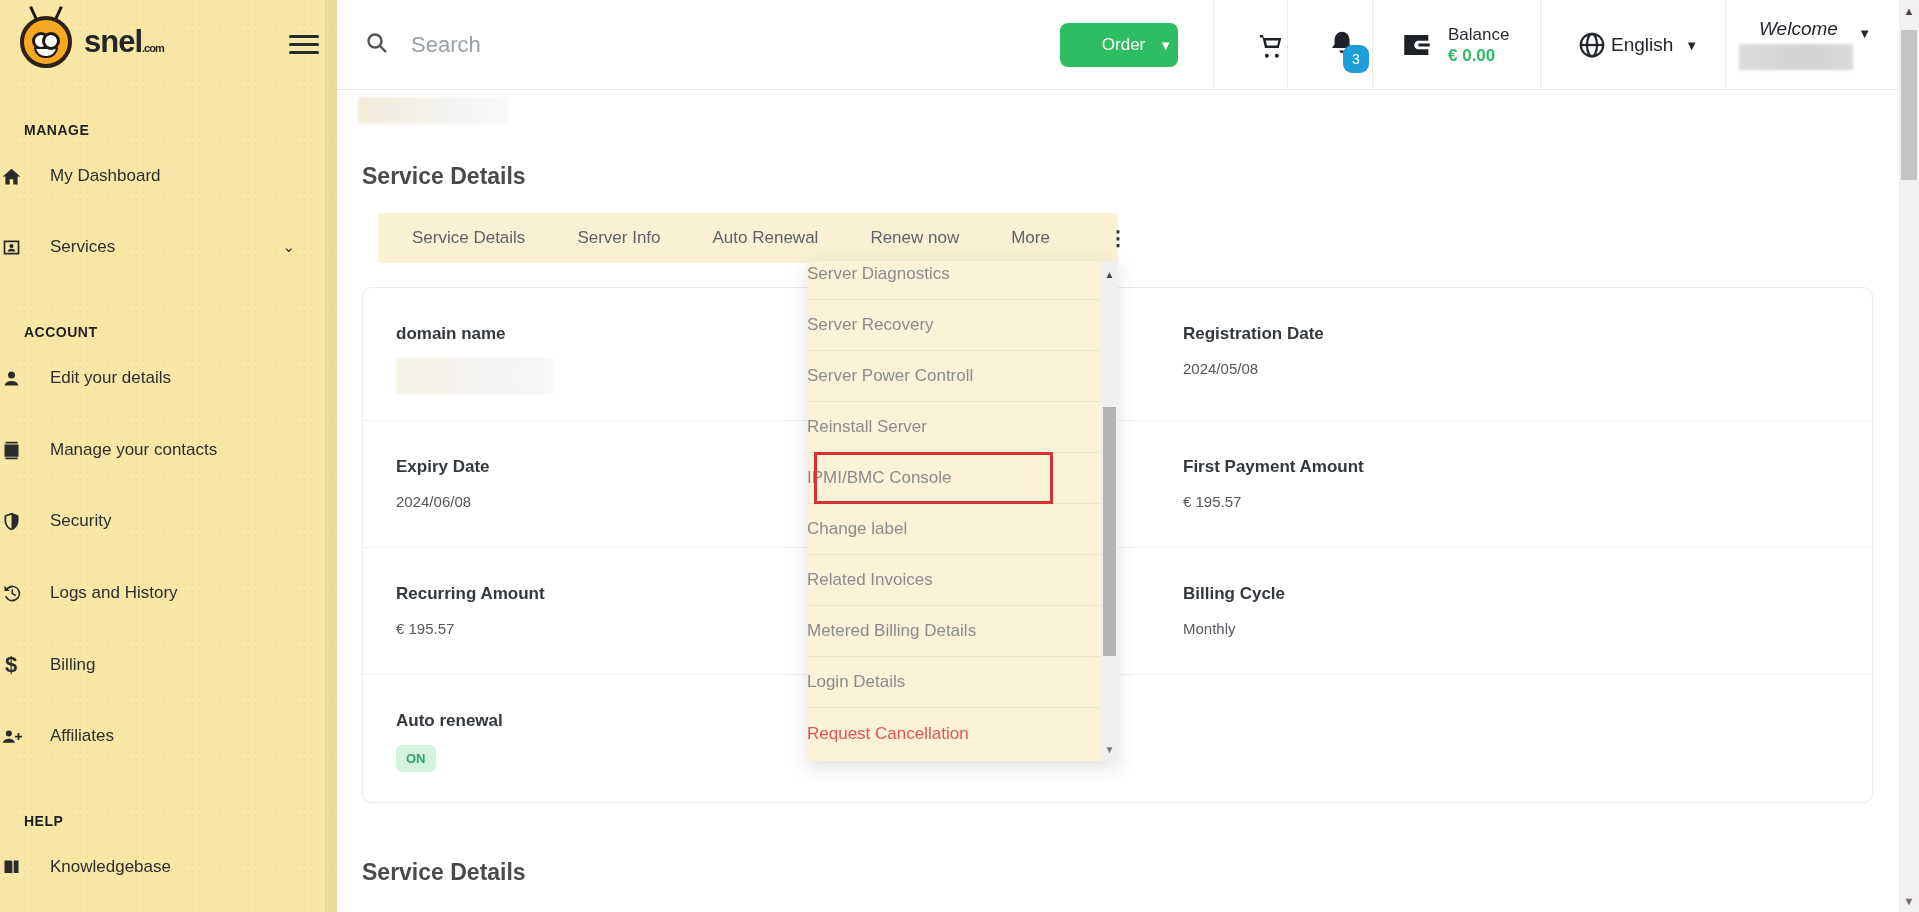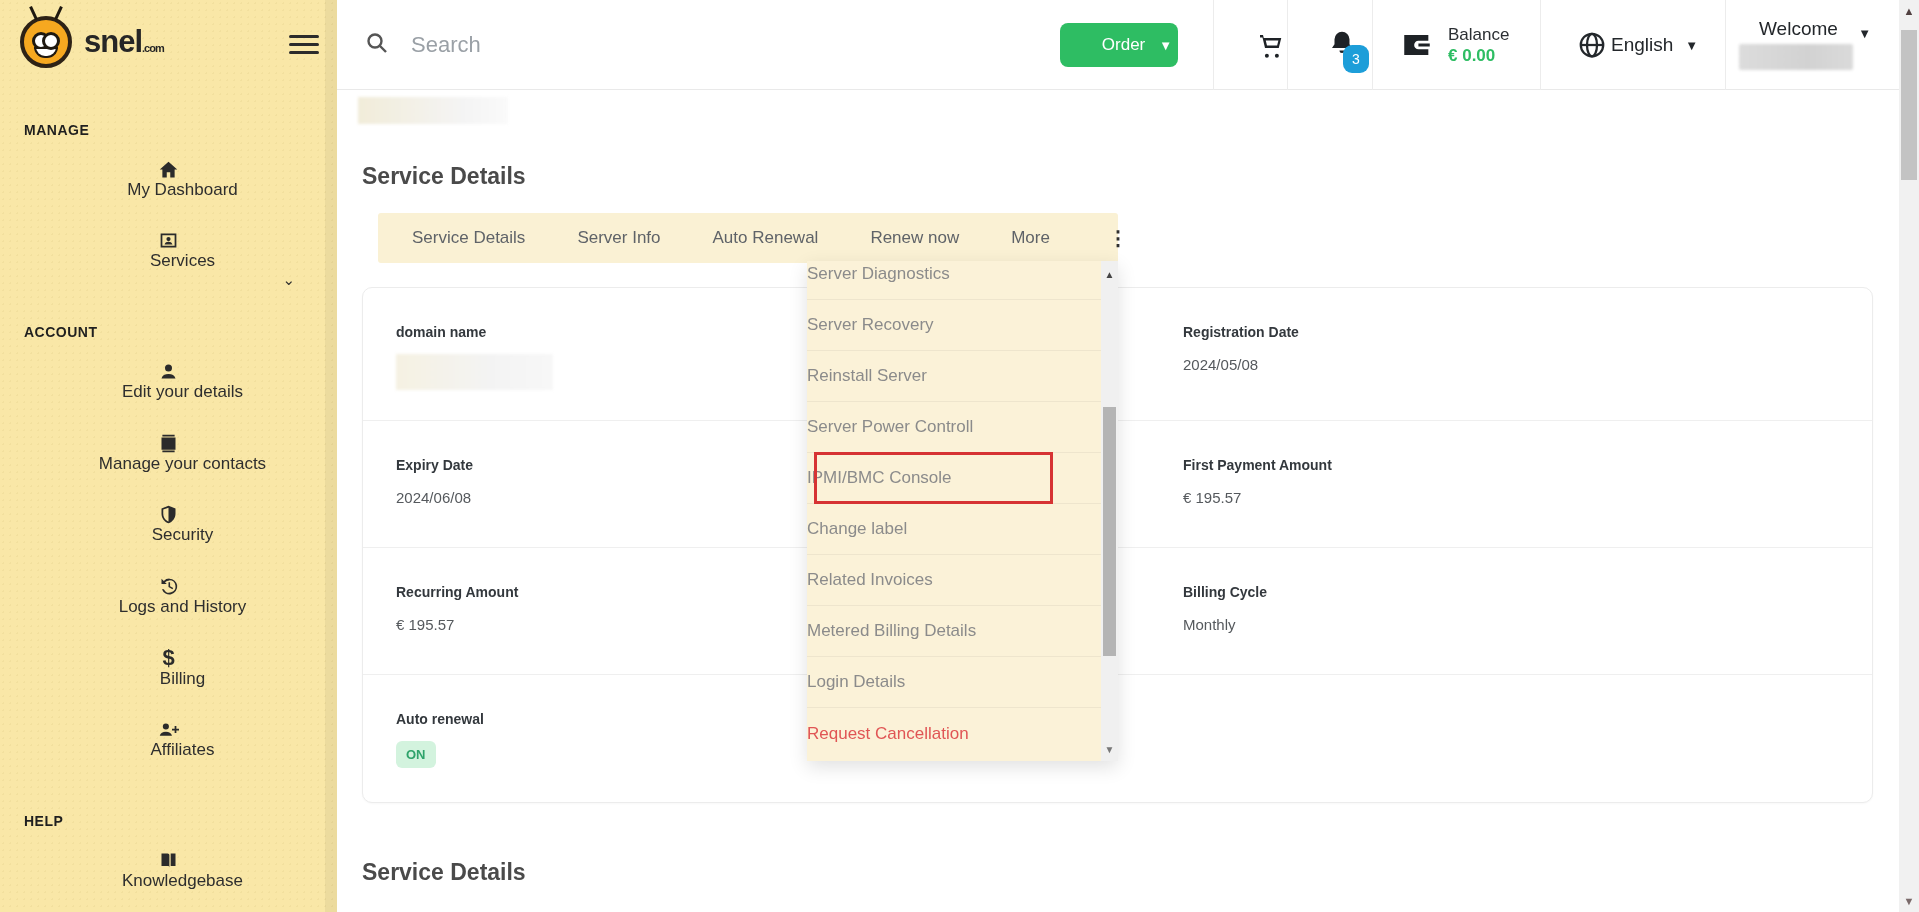--- a/index.html
+++ b/index.html
@@ -17,21 +17,21 @@
   .bee:after { content:""; position:absolute; right:8px; top:12px; width:12px; height:12px; border-radius:50%; background:#fff; border:3px solid #1e1810; }
   .bee .smile { position:absolute; left:10px; bottom:6px; width:24px; height:11px; border-radius:0 0 20px 20px; background:#fff; border:2px solid #1e1810; }
   .bee .antenna1,.bee .antenna2 { position:absolute; width:3px; height:14px; background:#1e1810; top:-14px; }
   .bee .antenna1 { left:8px; transform:rotate(-25deg); }
   .bee .antenna2 { right:8px; transform:rotate(25deg); }
   .brand-text { margin-left:12px; font-size:31px; font-weight:bold; color:#262626; letter-spacing:-1px; }
   .brand-tld { font-size:11px; font-weight:bold; color:#262626; }
   .hamburger { margin-left:auto; width:30px; cursor:pointer; padding-top:4px; }
   .hamburger span { display:block; height:3px; background:#2b2b2b; margin:5px 0; border-radius:2px; }
   .side-section-label { font-size:14px; font-weight:bold; color:#1f1f1f; letter-spacing:0.5px; padding:0 0 0 24px; position:absolute; }
-  .side-item { position:absolute; left:0; width:100%; display:flex; align-items:center; cursor:pointer; height:36px;flex-direction:column; }
+  .side-item { position:absolute; left:0; width:100%; display:flex; align-items:center; cursor:pointer; height:36px; }
   .side-item .ico { width:22px; height:22px; flex:none; display:flex; align-items:center; justify-content:center; color:#2b2b2b; }
   .side-item .ico svg { width:21px; height:21px; fill:#2b2b2b; }
   .side-item .lbl { margin-left:28px; font-size:17px; color:#2e2e2e; }
   .side-item .chev { margin-left:auto; margin-right:42px; font-size:15px; color:#2e2e2e; }
 
   
   .topbar { position:absolute; left:337px; top:0; width:1562px; height:90px; background:#fff; border-bottom:1px solid #e9e9e9; }
   .tb-div { position:absolute; top:0; width:1px; height:90px; background:#ececec; }
   .search-wrap { position:absolute; left:28px; top:0; height:90px; display:flex; align-items:center; }
   .search-icon svg { width:24px; height:24px; stroke:#555; fill:none; stroke-width:2.4; }
@@ -46,21 +46,21 @@
            border-radius:9px; display:flex; align-items:center; justify-content:center; padding:0 4px; }
   .balance-wrap { position:absolute; left:1063px; top:0; height:90px; display:flex; align-items:center; cursor:pointer; }
   .balance-wrap svg { width:34px; height:34px; fill:#1e2226; }
   .balance-texts { margin-left:14px; line-height:1.25; }
   .balance-label { font-size:17px; color:#2b2f33; }
   .balance-value { font-size:17px; color:#2ebd63; font-weight:bold; }
   .lang-wrap { position:absolute; left:1240px; top:0; height:90px; display:flex; align-items:center; cursor:pointer; }
   .lang-wrap svg { width:30px; height:30px; fill:none; stroke:#23272b; stroke-width:1.8; }
   .lang-label { font-size:19px; color:#23272b; margin-left:4px; }
   .lang-caret { font-size:13px; color:#23272b; margin-left:12px; }
-  .welcome-wrap { position:absolute; left:1400px; top:0; width:162px; height:90px; cursor:pointer; }
+  .welcome-wrap { position:absolute; left:1400px; top:0; width:162px; height:90px; cursor:pointer;font-style:italic; }
   .welcome-label { position:absolute; left:22px; top:18px; font-size:19px; color:#23272b; }
   .welcome-caret { position:absolute; right:28px; top:26px; font-size:13px; color:#23272b; }
   .welcome-blur { position:absolute; left:2px; top:44px; width:114px; height:26px;
                   background:linear-gradient(90deg,#dcdcdc,#d2d2d2 60%,#dadada); filter:blur(1.5px); border-radius:2px; }
 
   
   .content { position:absolute; left:337px; top:91px; width:1562px; height:821px; background:#fff; }
   .breadcrumb-blur { position:absolute; left:21px; top:6px; width:150px; height:27px;
                      background:linear-gradient(90deg,#f1ecd9,#f4f4f4 70%,#fafafa); filter:blur(1.5px); }
   .page-title { position:absolute; left:25px; font-size:23px; font-weight:bold; color:#4a4a4a; }
@@ -73,21 +73,21 @@
 
   
   .card { position:absolute; left:25px; top:196px; width:1511px; height:516px; background:#fff;
           border:1px solid #ececec; border-radius:10px; box-shadow:0 1px 2px rgba(0,0,0,0.03); }
   .row { position:relative; display:flex; }
   .row.bordered { border-bottom:1px solid #efefef; }
   .r1 { height:133px; } .r2,.r3 { height:127px; } .r4 { height:127px; }
   .cell { padding:36px 0 0 33px; }
   .cell-left { width:787px; flex:none; }
   .cell-right { flex:1; }
-  .field-label { font-size:14px; font-weight:bold; color:#33383d; }
+  .field-label { font-size:17px; font-weight:bold; color:#33383d; }
   .field-value { font-size:15px; color:#55595d; margin-top:16px; }
   .domain-blur { margin-top:14px; width:157px; height:36px;
                  background:linear-gradient(90deg,#f5f1e2,#f3f3f3 60%,#f7f7f7); filter:blur(1.5px); }
   .on-badge { display:inline-block; margin-top:14px; background:#d3f3de; color:#2fa36b; font-size:13px; font-weight:bold;
               padding:6px 10px; border-radius:6px; }
 
   
   .menu { position:absolute; left:470px; top:170px; width:311px; height:500px; background:#fbf2d8;
           box-shadow:0 6px 18px rgba(0,0,0,0.12); overflow:hidden; }
   .menu-list { margin-top:-12px; }
@@ -317,22 +317,22 @@
           <span class="on-badge">ON</span>
         </div>
         <div class="cell cell-right"></div>
       </div>
     </section>
 
     <div class="menu">
       <div class="menu-list">
         <div class="menu-item">Server Diagnostics</div>
         <div class="menu-item">Server Recovery</div>
+        <div class="menu-item">Server Power Controll</div>
         <div class="menu-item">Reinstall Server</div>
-        <div class="menu-item">Server Power Controll</div>
         <div class="menu-item">
           <span>IPMI/BMC Console</span>
           <span class="red-box"></span>
         </div>
         <div class="menu-item">Change label</div>
         <div class="menu-item">Related Invoices</div>
         <div class="menu-item">Metered Billing Details</div>
         <div class="menu-item">Login Details</div>
         <div class="menu-item danger">Request Cancellation</div>
       </div>

